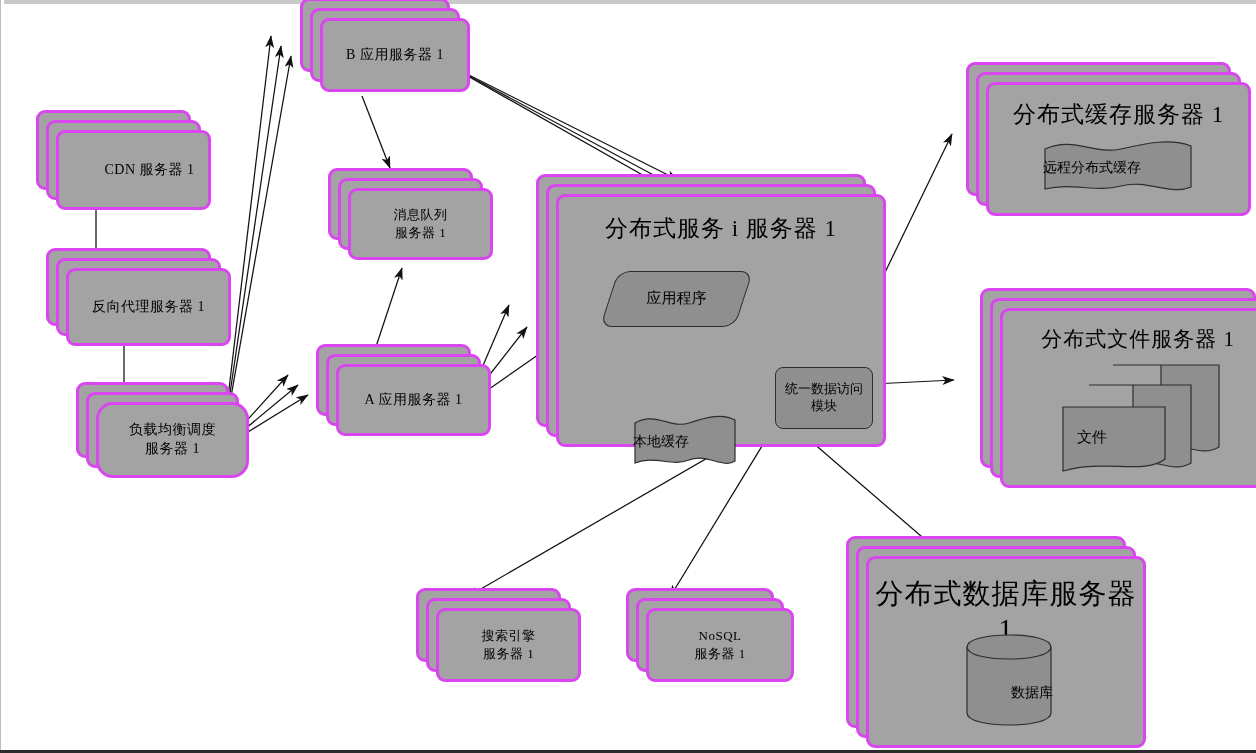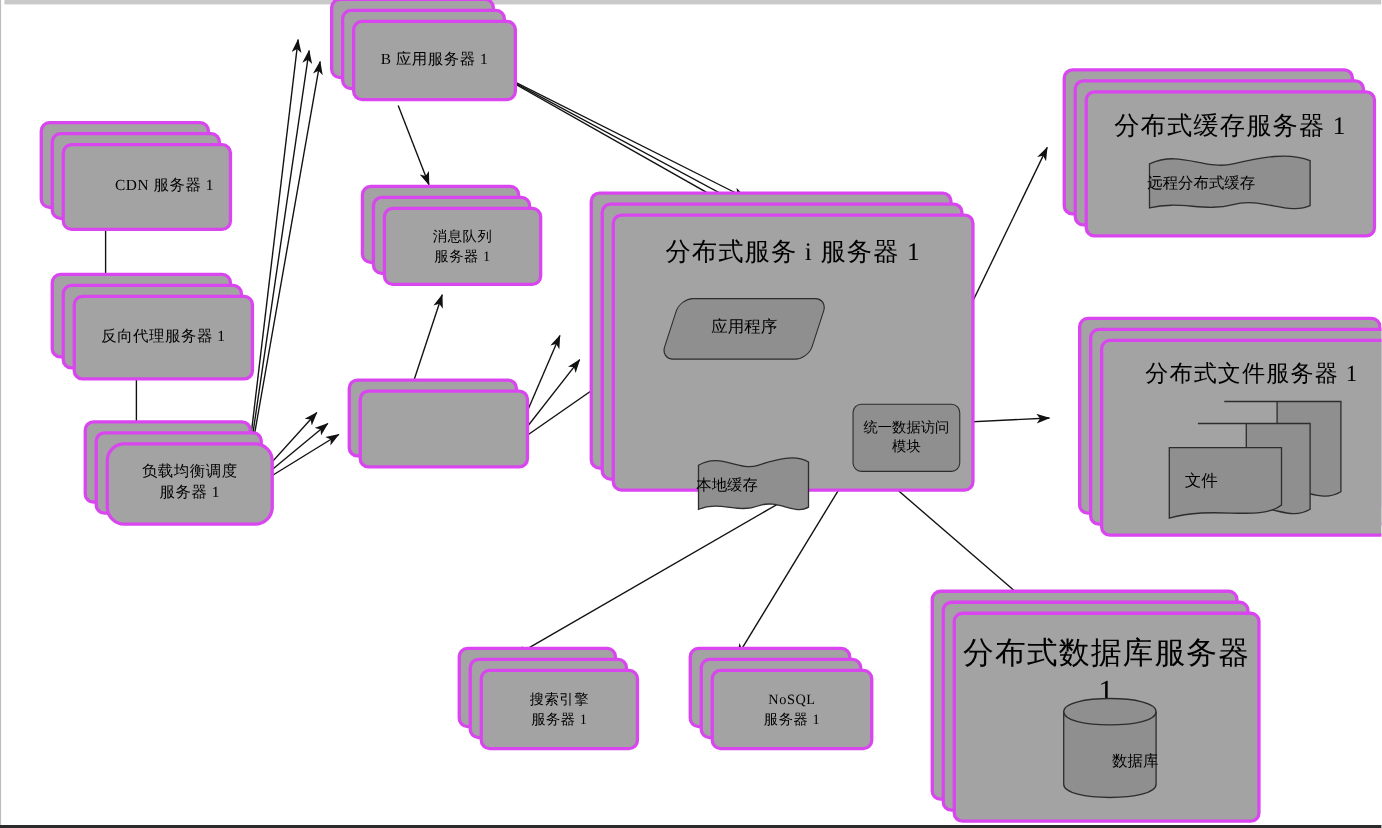--- a/index.html
+++ b/index.html
@@ -147,20 +147,23 @@
     <div class="card l1" style="width:145px;height:72px;"></div>
     <div class="card l2 front sm" style="width:145px;height:72px;">
       <span class="lbl">消息队列
 服务器 1</span>
     </div>
   </div>
 
   <div class="stack" style="left:288px;top:344px;width:200px;height:110px;">
     <div class="card l0" style="width:155px;height:72px;"></div>
     <div class="card l1" style="width:155px;height:72px;"></div>
+    <div class="card l2 front mid" style="width:155px;height:72px;">
+      <span class="lbl">A 应用服务器 1</span>
+    </div>
   </div>
 
   <div class="stack" style="left:508px;top:174px;width:370px;height:300px;">
     <div class="card l0" style="width:330px;height:253px;"></div>
     <div class="card l1" style="width:330px;height:253px;"></div>
     <div class="card l2 cluster" style="width:330px;height:253px;">
       <div class="ctitle">分布式服务 i 服务器 1</div>
 
       <div class="shape para" style="left:50px;top:74px;width:135px;height:56px;">
         <div class="pbody"></div>

